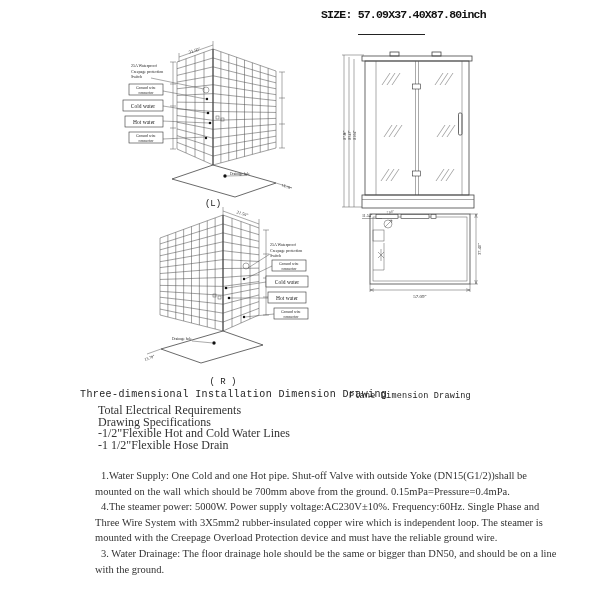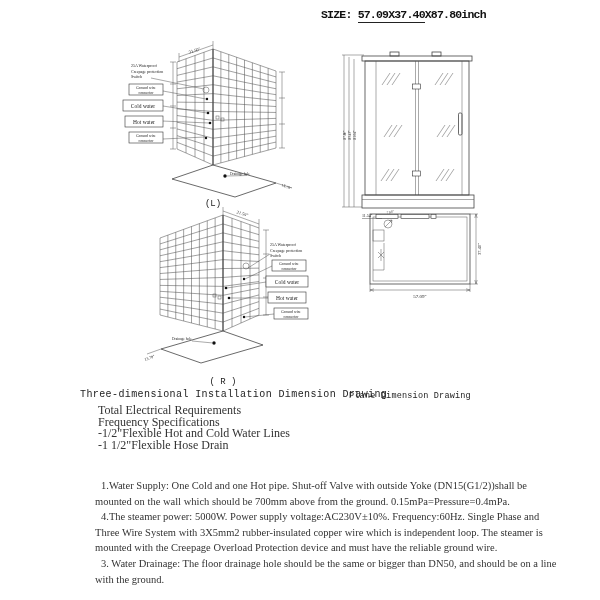--- a/index.html
+++ b/index.html
@@ -1,21 +1,21 @@
 <!DOCTYPE html>
 <html><head>
 <meta charset="utf-8">
 <style>
   html,body{margin:0;padding:0;background:#fff;}
   .page{position:relative;width:600px;height:600px;background:#ffffff;overflow:hidden;
         font-family:"Liberation Serif",serif;color:#333;}
   .abs{position:absolute;}
   .title{font-family:"Liberation Mono",monospace;font-weight:700;font-size:11.5px;
          letter-spacing:-0.8px;color:#111;white-space:nowrap;}
-  .title .und{border-bottom:1.2px solid #222;padding-bottom:1px;margin-top:48px;}
+  .title .und{border-bottom:1.2px solid #222;padding-bottom:13px;margin-top:48px;}
   .caption{font-family:"Liberation Mono",monospace;color:#222;white-space:nowrap;}
   .cap1{font-size:10px;letter-spacing:0.4px;}
   .cap2{font-size:8.5px;letter-spacing:0.2px;}
   .specs{font-size:12px;line-height:11.6px;color:#333;}
   .notes{font-size:10.5px;line-height:15.6px;color:#333;width:462px;}
   .notes p{margin:0;text-indent:6px;}
   svg text{fill:#222;font-family:"Liberation Serif",serif;}
   .ln{stroke:#444;stroke-width:0.8;fill:none;}
   .lnt{stroke:#555;stroke-width:0.5;fill:none;}
   .box{stroke:#333;stroke-width:0.6;fill:#fff;}
@@ -250,24 +250,24 @@
       <path d="M116,6 l-1.2,4 M116,6 l1.2,4 M116,76 l-1.2,-4 M116,76 l1.2,-4"></path>
     </g>
     <text font-size="4.5" text-anchor="middle" transform="rotate(-90 121 41)" x="121" y="41">37.40"</text>
   </svg>
 
   <div class="abs caption cap1" style="left:80px;top:389px;">Three-dimensional Installation Dimension Drawing</div>
   <div class="abs caption cap2" style="left:349px;top:391px;">Plane Dimension Drawing</div>
 
   <div class="abs specs" style="left:98px;top:405px;">
     <div>Total Electrical Requirements</div>
-    <div>Frequency Specifications</div>
+    <div>Drawing Specifications</div>
     <div>-1/2"Flexible Hot and Cold Water Lines</div>
     <div>-1 1/2"Flexible Hose Drain</div>
   </div>
 
-  <div class="abs notes" style="left:95px;top:478px;">
+  <div class="abs notes" style="left:95px;top:468px;">
     <p>1.Water Supply: One Cold and one Hot pipe. Shut-off Valve with outside Yoke (DN15(G1/2))shall be mounted on the wall which should be 700mm above from the ground. 0.15mPa=Pressure=0.4mPa.</p>
     <p>4.The steamer power: 5000W. Power supply voltage:AC230V±10%. Frequency:60Hz. Single Phase and Three Wire System with 3X5mm2 rubber-insulated copper wire which is independent loop. The steamer is mounted with the Creepage Overload Protection device and must have the reliable ground wire.</p>
     <p>3. Water Drainage: The floor drainage hole should be the same or bigger than DN50, and should be on a line with the ground.</p>
   </div>
 
 </div>
 
 </body></html>

